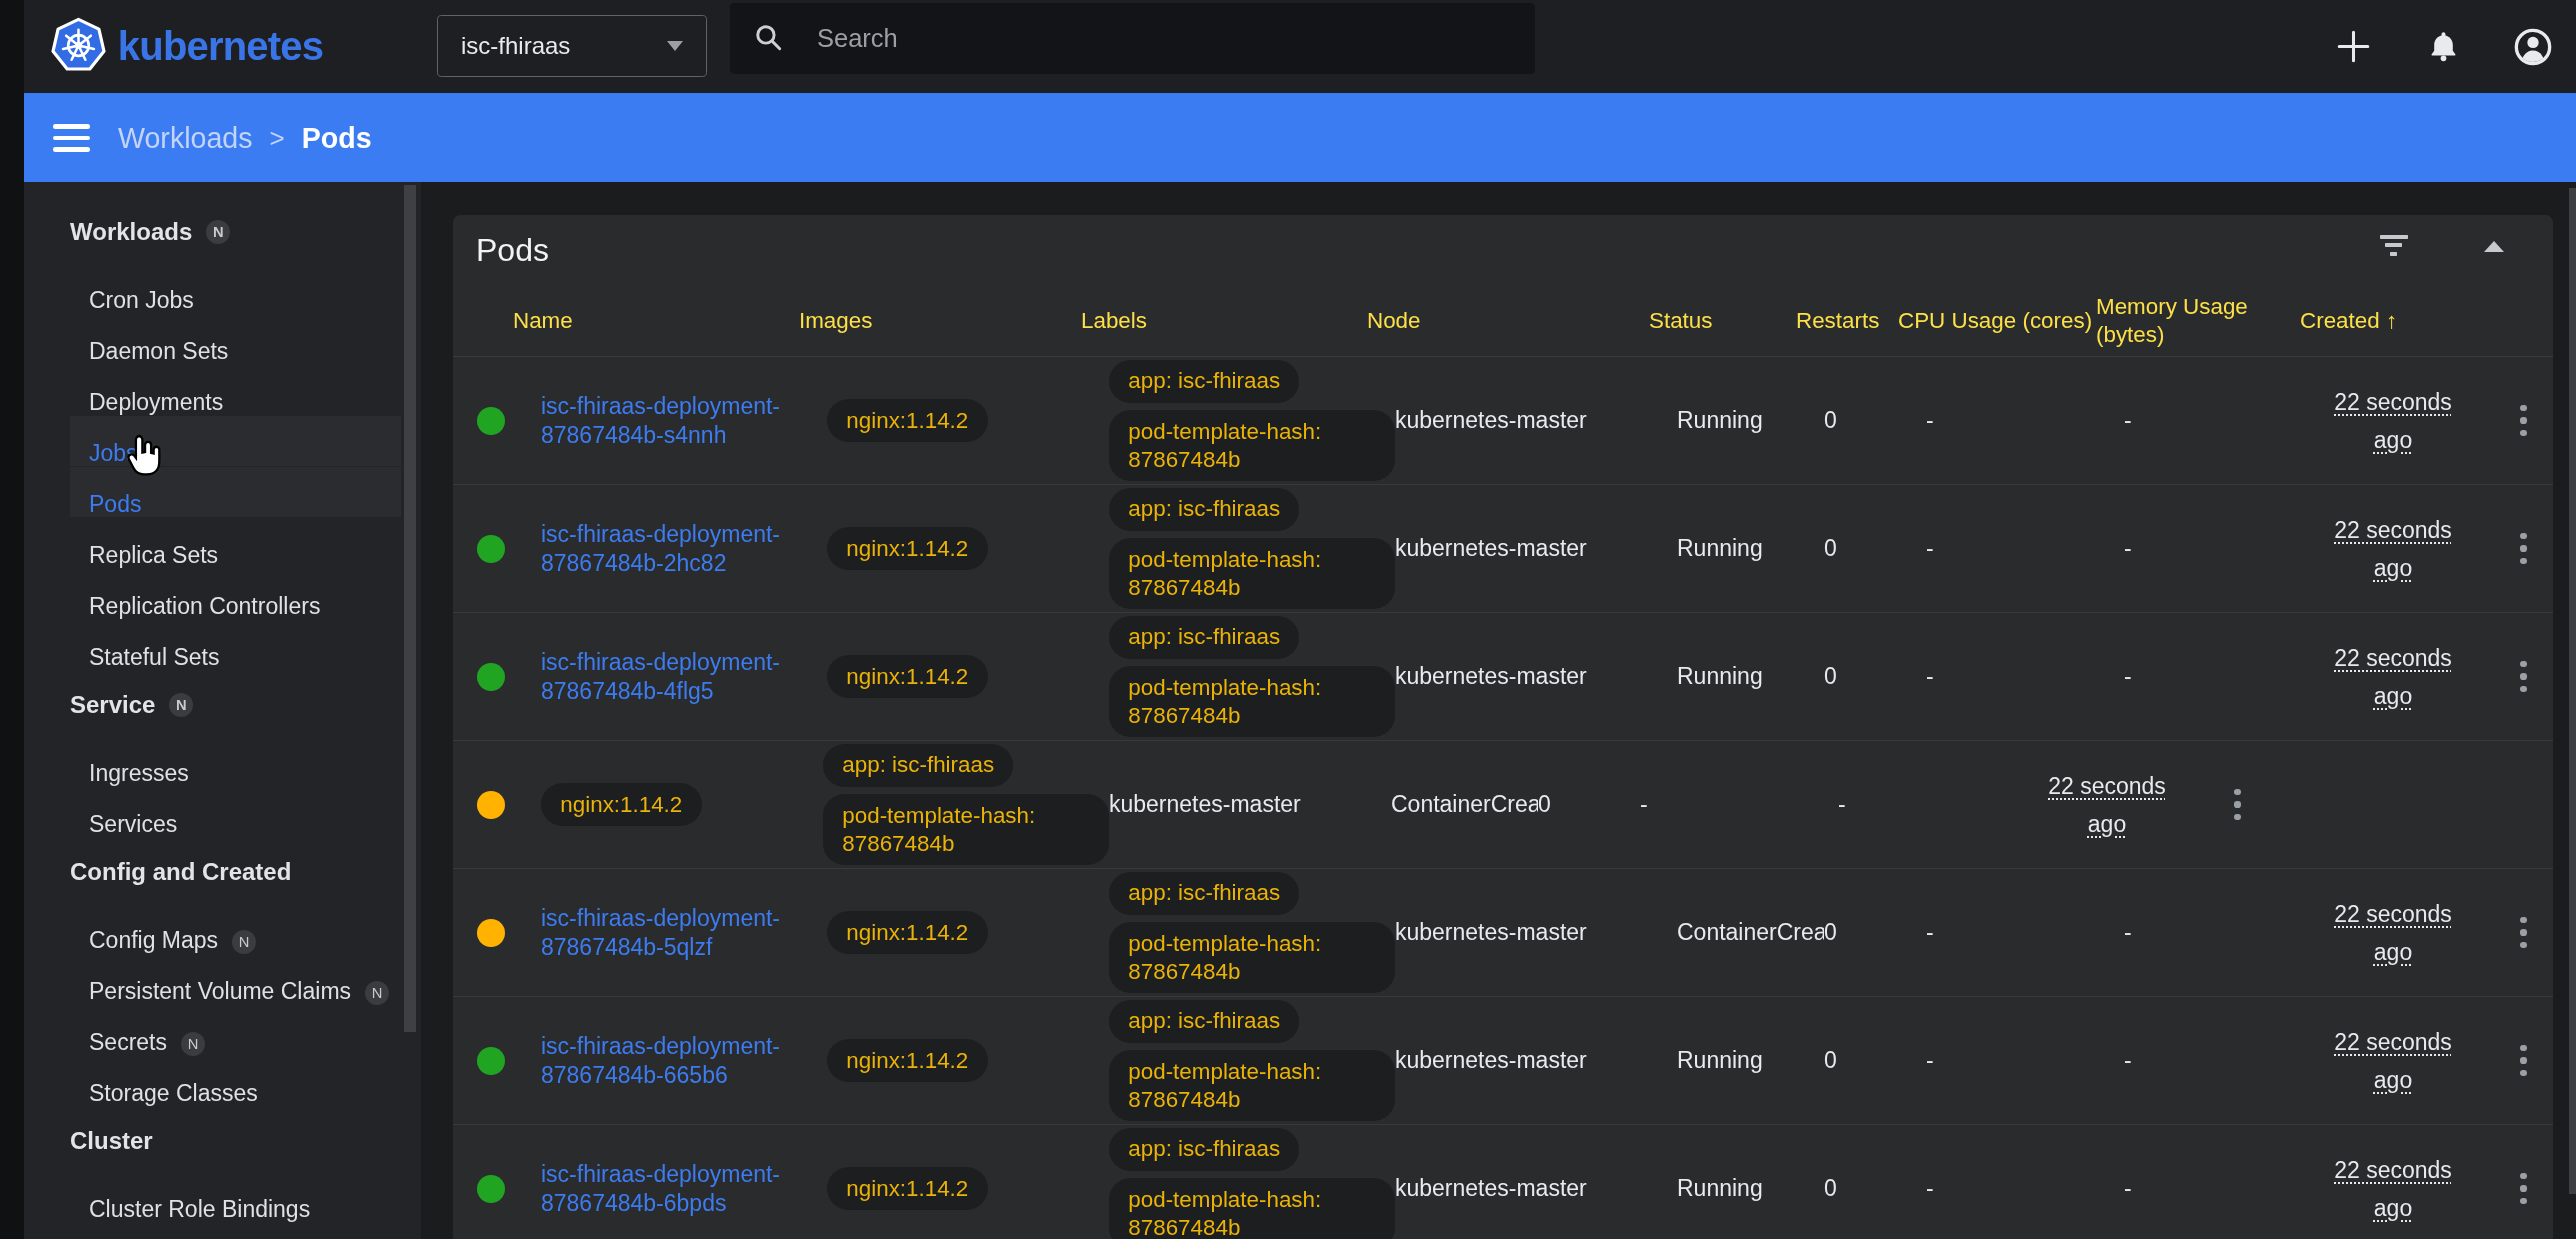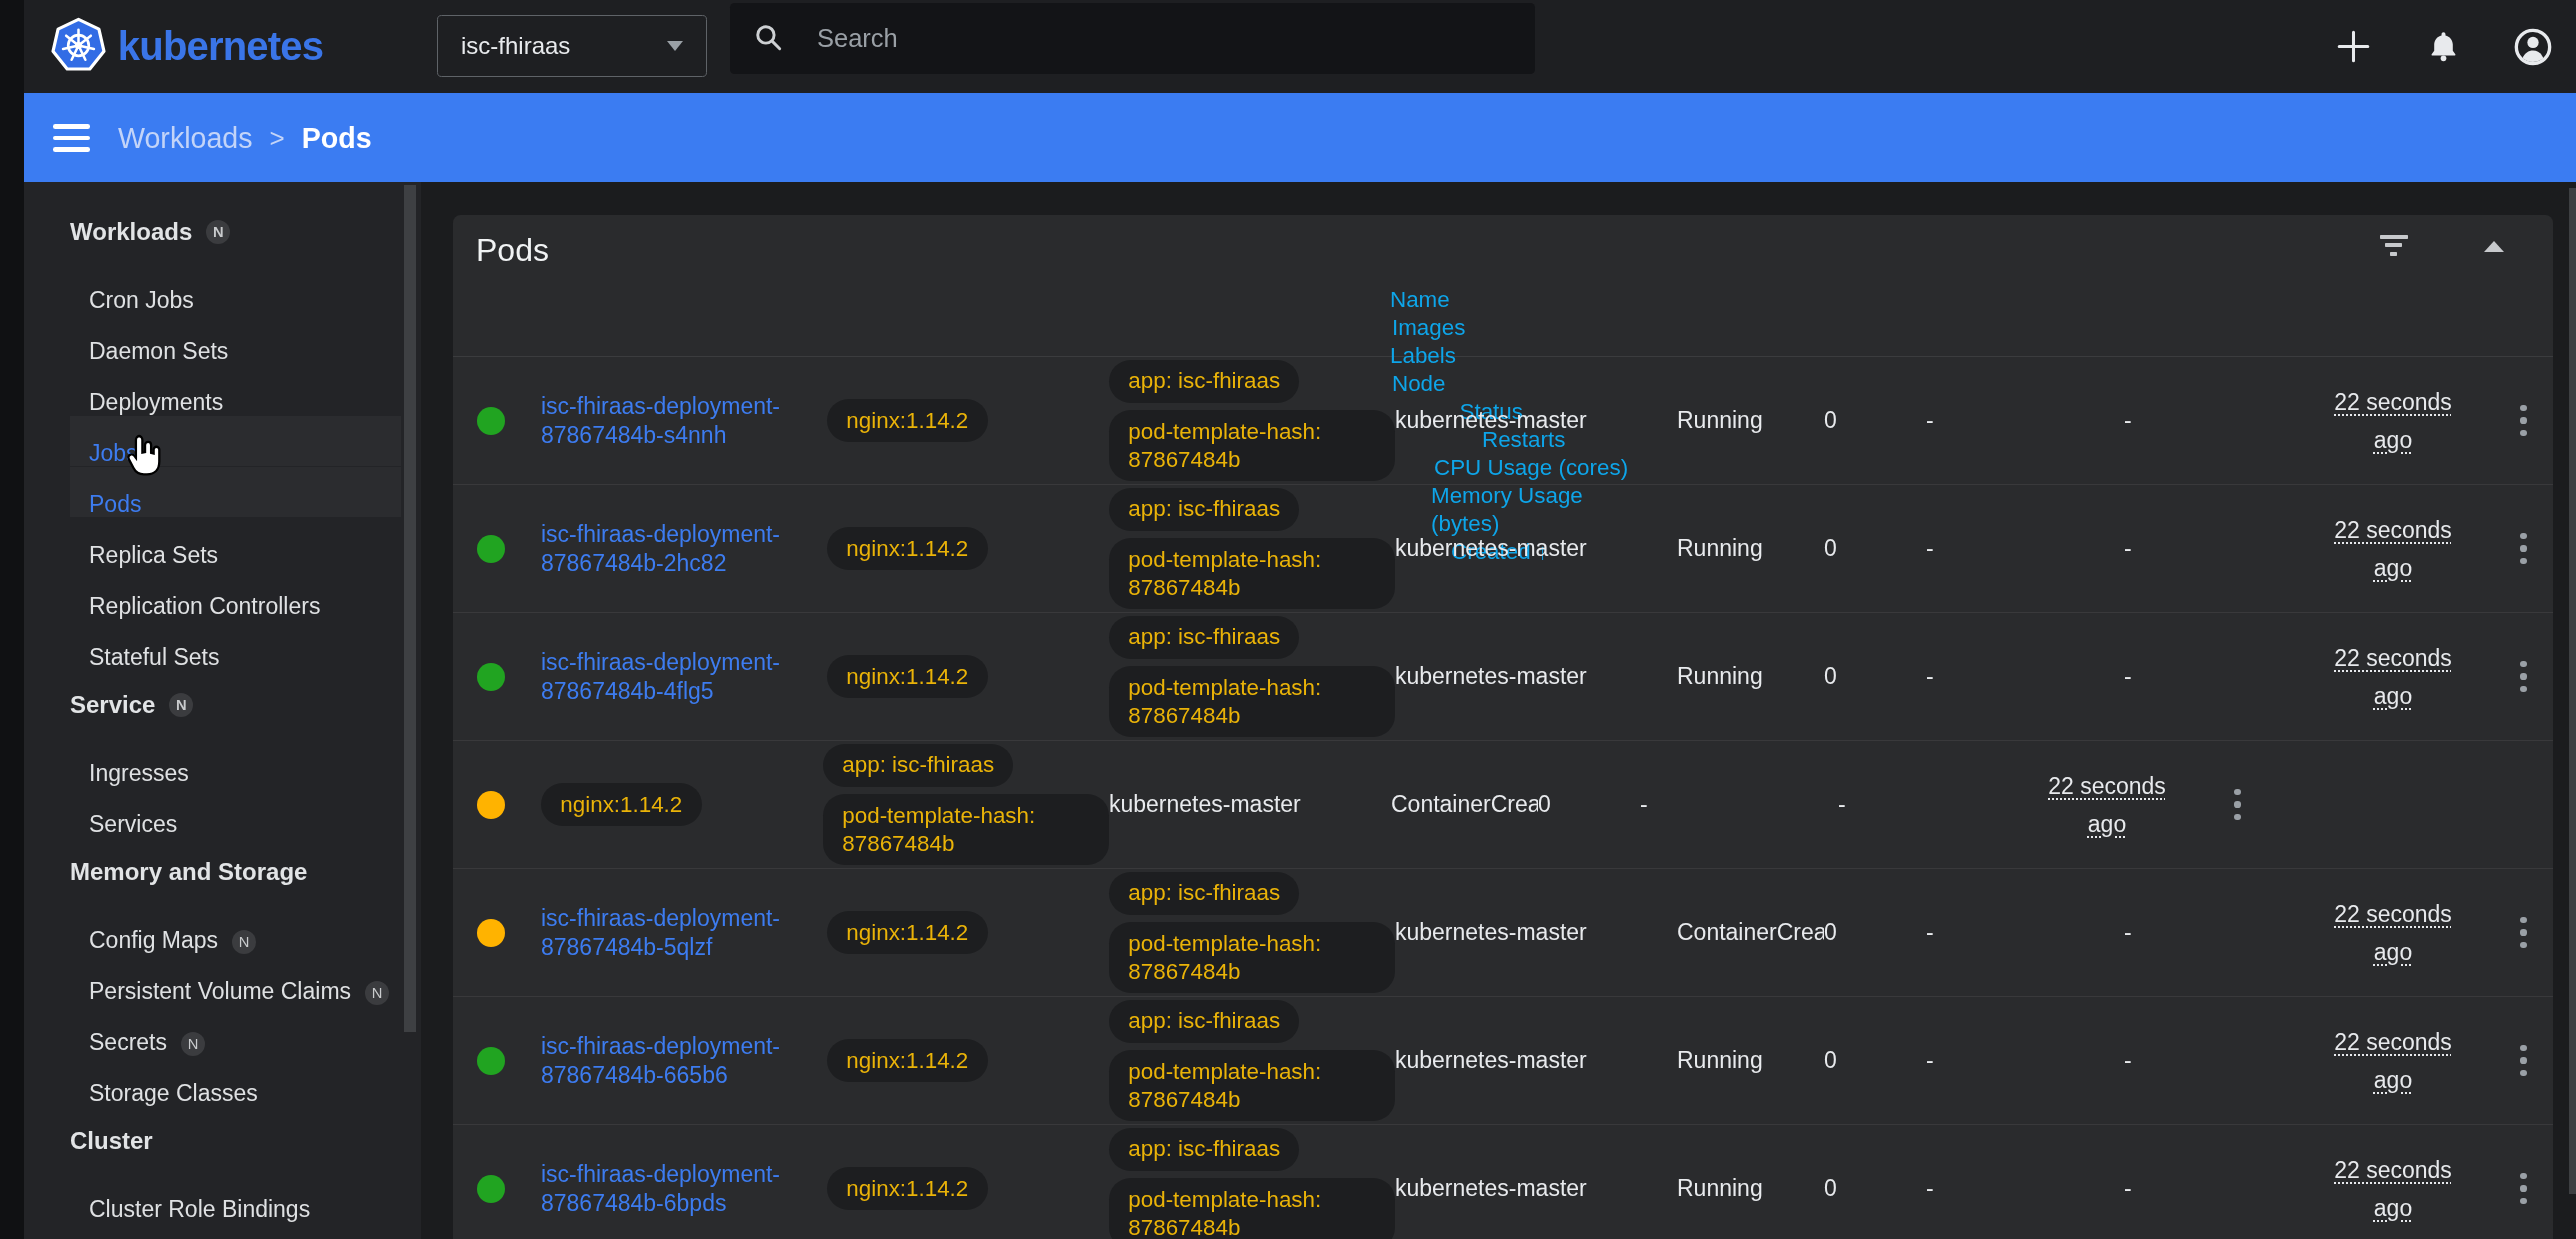--- a/index.html
+++ b/index.html
@@ -45,21 +45,21 @@
   .card{position:absolute;left:429px;top:215px;width:2100px;height:1025px;background:#2a2b2d;border-radius:7.7px 7.7px 0 0;overflow:hidden;}
   .card-head{position:relative;height:71px;display:flex;align-items:center;}
   .card-title{font-size:32px;color:#f1f3f4;margin-left:23px;}
   .filter-icon{position:absolute;right:144px;top:20px;width:31px;height:31px;display:flex;flex-direction:column;align-items:center;gap:4.6px;cursor:pointer;}
   .filter-icon i{display:block;height:3.9px;background:#c7c9cc;border-radius:0.8px;}
   .filter-icon i:nth-child(1){width:28px;}
   .filter-icon i:nth-child(2){width:17px;}
   .filter-icon i:nth-child(3){width:7px;}
   .collapse-icon{position:absolute;right:49px;top:26px;width:0;height:0;border-left:10px solid transparent;border-right:10px solid transparent;border-bottom:11.6px solid #c7c9cc;cursor:pointer;}
 
-  .thead{display:flex;align-items:center;height:71px;border-bottom:1.5px solid #3b3c3e;padding-left:60px;font-size:22.4px;color:#0ea5e9;flex-direction:column;}
+  .thead{display:flex;align-items:center;height:71px;border-bottom:1.5px solid #3b3c3e;padding-left:60px;font-size:22.4px;color:#fde047;}
   .col-name{width:286px;}
   .col-images{width:282px;}
   .col-labels{width:286px;}
   .col-node{width:282px;}
   .col-status{width:147px;}
   .col-restarts{width:102px;}
   .col-cpu{width:198px;}
   .col-memory{width:204px;}
   .col-created{width:164px;}
   .col-menu{width:63px;display:flex;justify-content:center;}
@@ -221,21 +221,21 @@
 
   <div class="sb-item">
     <span class="label">Services</span>
 
   </div>
 </div>
   </div>
 
   <div class="sb-section">
     <div class="sb-title">
-      <span>Memory and Storage</span>
+      <span>Config and Created</span>
 
     </div>
     <div>
   <div class="sb-item">
     <span class="label">Config Maps</span>
     <span class="badge">N</span>
   </div>
 
   <div class="sb-item">
     <span class="label">Persistent Volume Claims</span>

